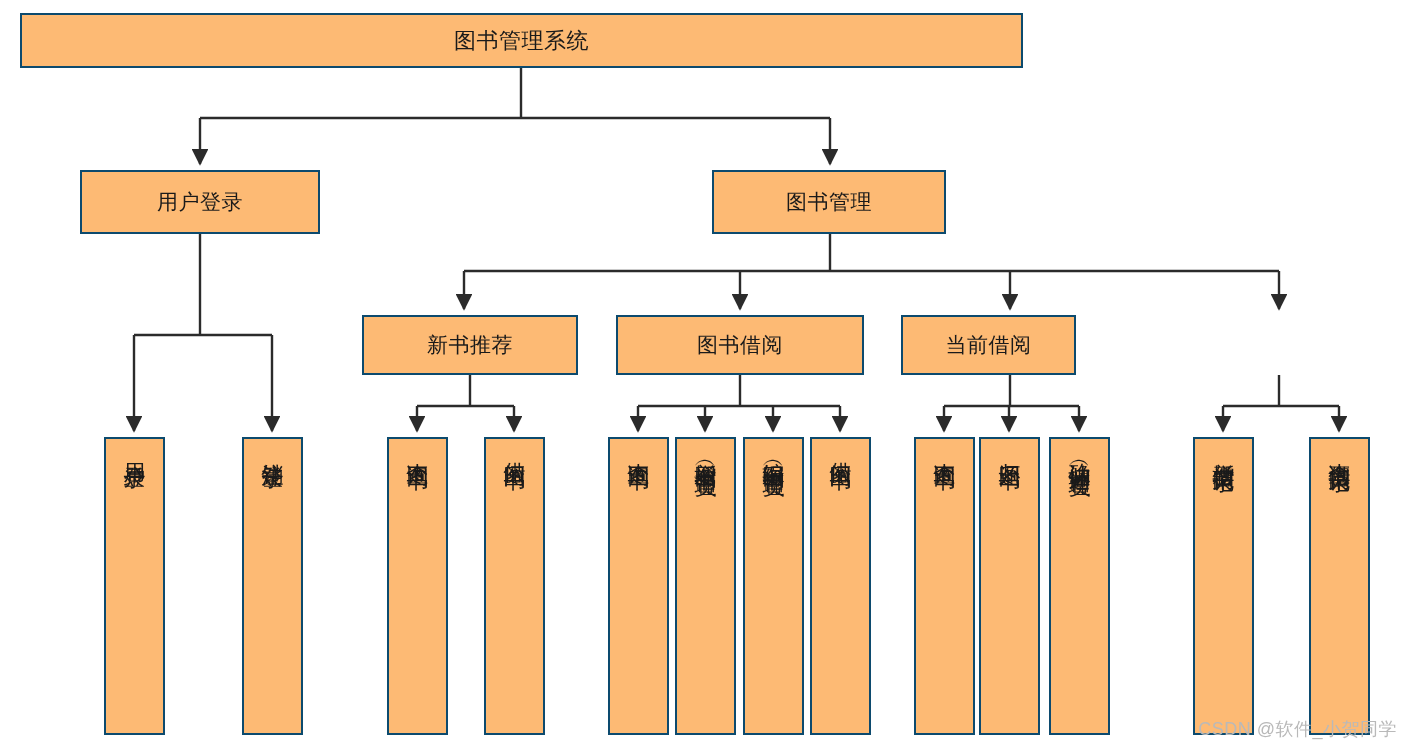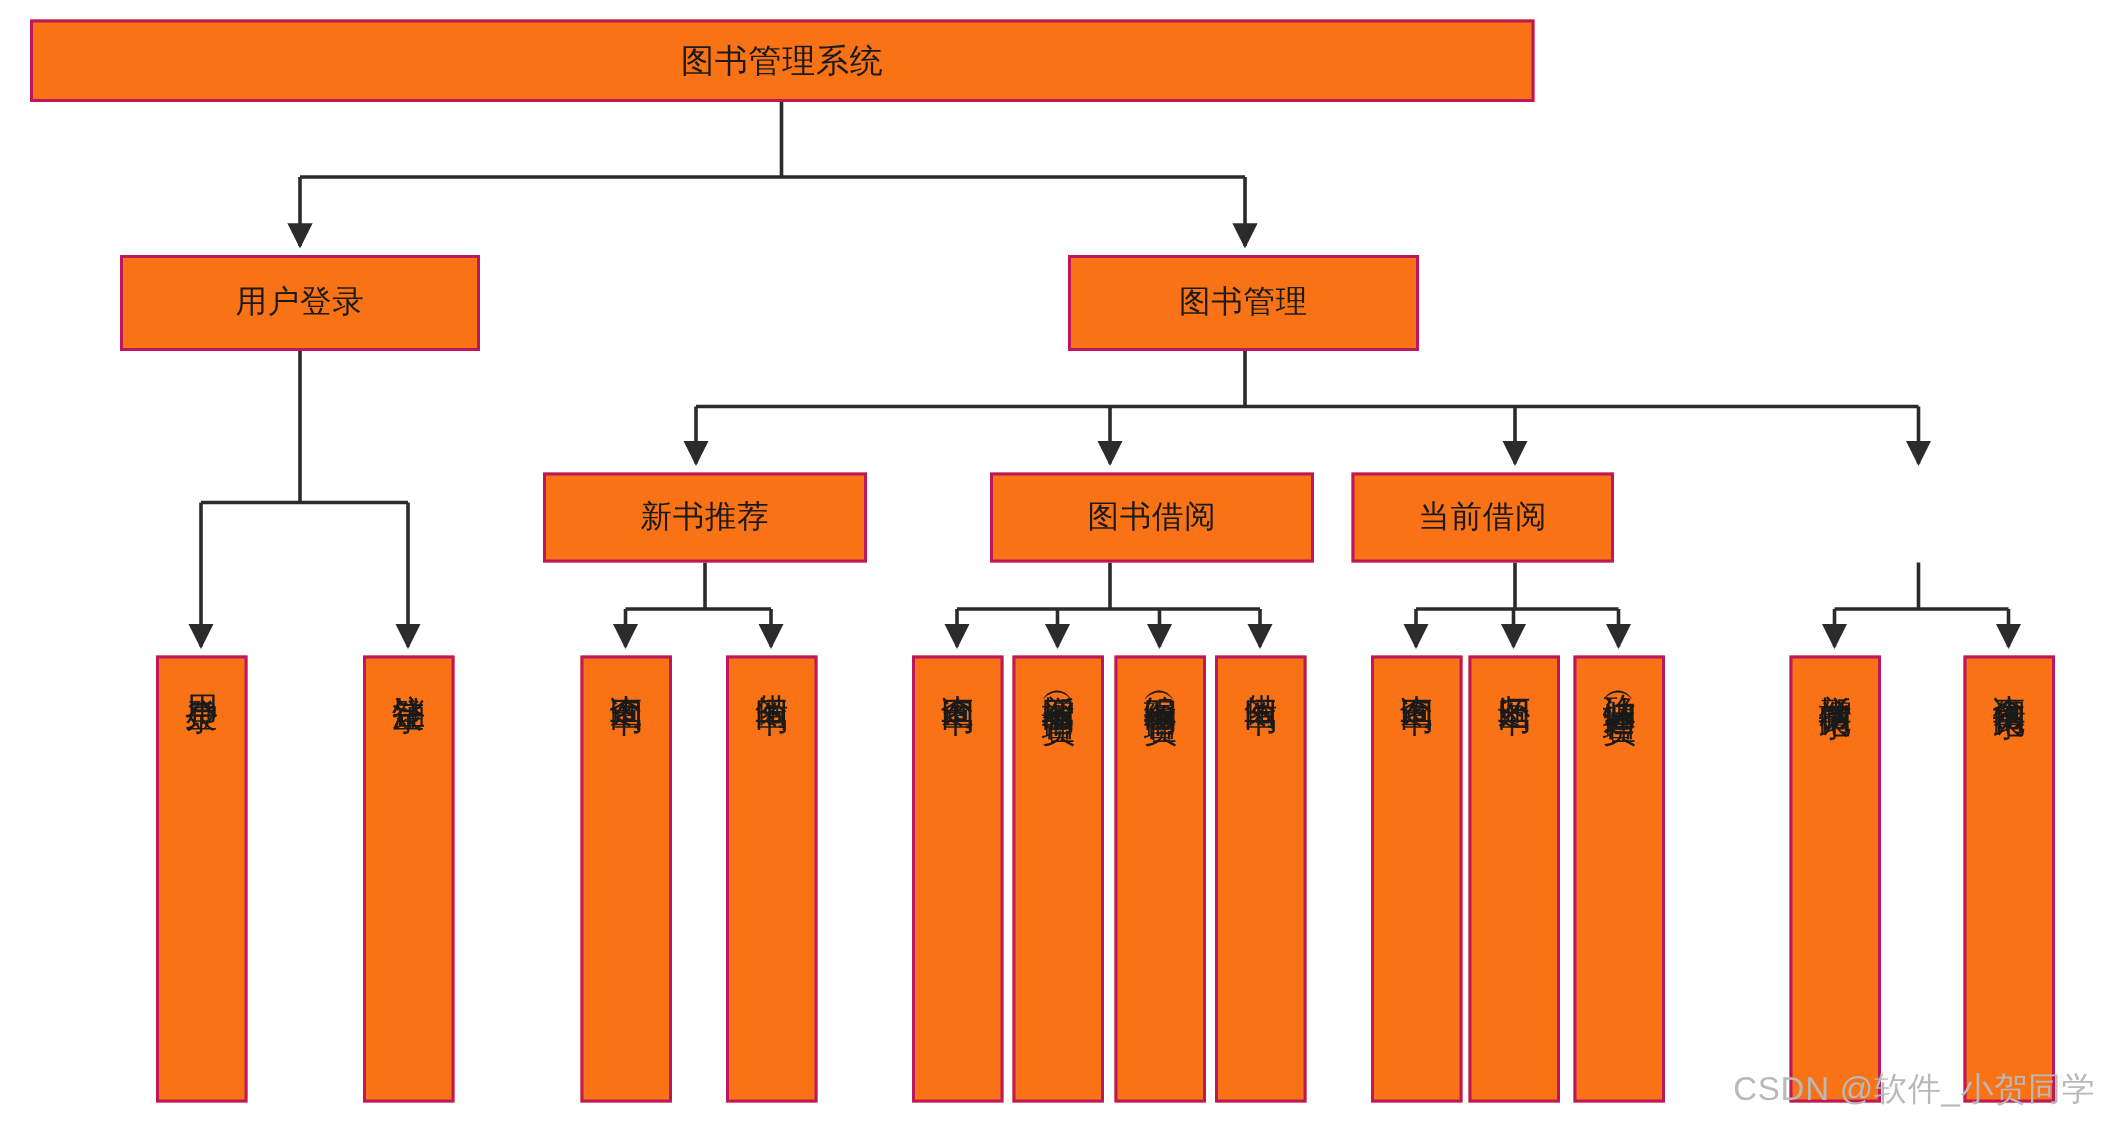--- a/index.html
+++ b/index.html
@@ -20,22 +20,22 @@
   svg#wires {
     position: absolute;
     left: 0;
     top: 0;
     width: 1405px;
     height: 747px;
   }
   .node {
     position: absolute;
     box-sizing: border-box;
-    background: #f97316;
-    border: 2px solid #be185d;
+    background: #fdba74;
+    border: 2px solid #0c4a6e;
     display: flex;
     align-items: center;
     justify-content: center;
     color: #1a1a1a;
   }
   .node .lbl {
     display: block;
     text-align: center;
     line-height: 1.18;
   }
@@ -54,21 +54,21 @@
     font-size: 22px;
     letter-spacing: 2px;
     line-height: 1;
     margin: 0 auto;
   }
   .node.root .lbl { font-size: 22px; }
   .watermark {
     position: absolute;
     right: 8px;
     bottom: 6px;
-    font-size: 22px;
+    font-size: 18px;
     color: #b9b9b9;
     white-space: nowrap;
     letter-spacing: 0.5px;
   }
 </style>
 </head>
 <body>
 
 <div id="canvas">
 
@@ -132,21 +132,21 @@
   <div class="node horiz" style="left:80px; top:170px; width:240px; height:64px;">
     <span class="lbl">用户登录</span>
   </div>
   <div class="node horiz" style="left:362px; top:315px; width:216px; height:60px;">
     <span class="lbl">新书推荐</span>
   </div>
 
   <div class="node horiz" style="left:712px; top:170px; width:234px; height:64px;">
     <span class="lbl">图书管理</span>
   </div>
-  <div class="node horiz" style="left:660px; top:315px; width:216px; height:60px;">
+  <div class="node horiz" style="left:616px; top:315px; width:248px; height:60px;">
     <span class="lbl">图书借阅</span>
   </div>
   <div class="node horiz" style="left:901px; top:315px; width:175px; height:60px;">
     <span class="lbl">当前借阅</span>
   </div>
 
   <div class="node vert" style="left:104px; top:437px; width:61px; height:298px;">
     <span class="lbl">用户登录</span>
   </div>
   <div class="node vert" style="left:242px; top:437px; width:61px; height:298px;">

